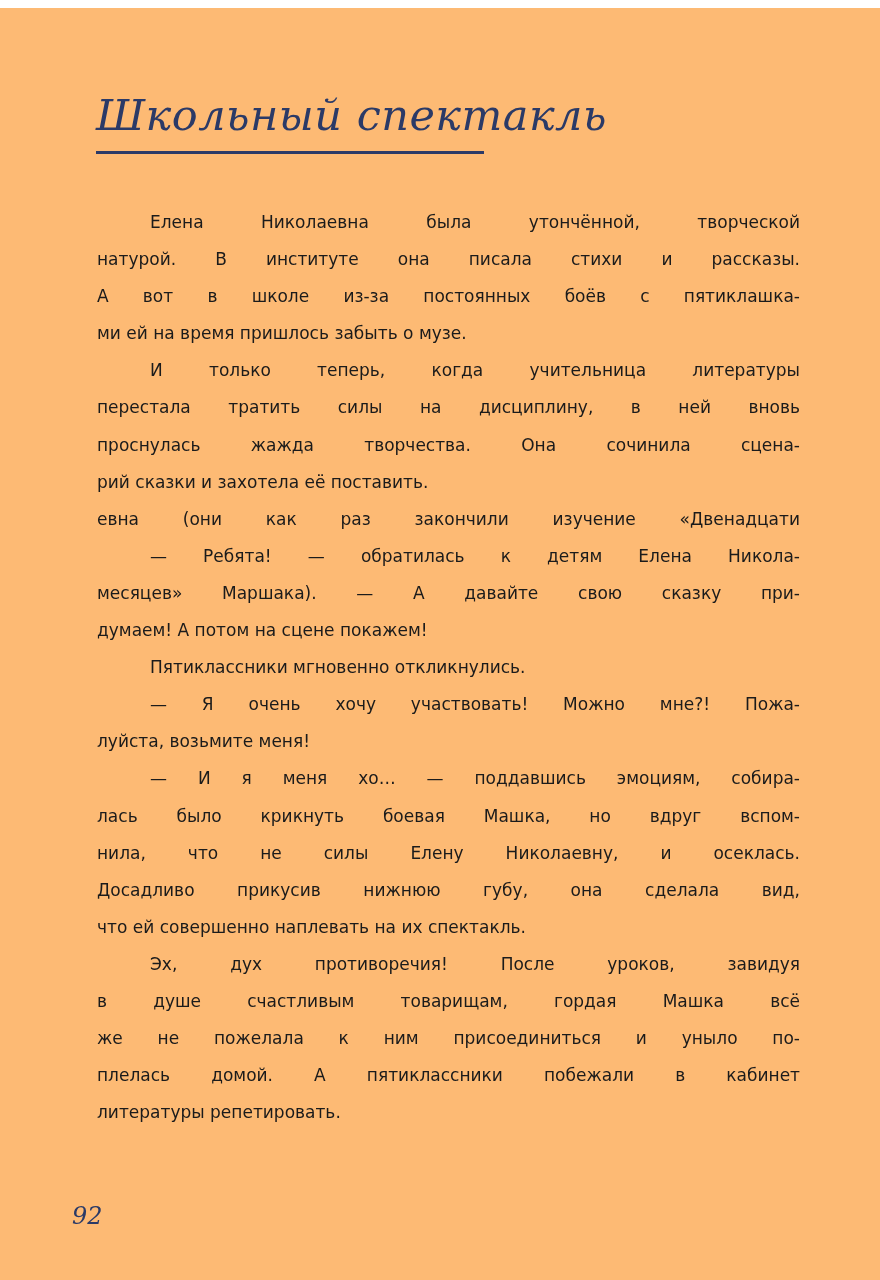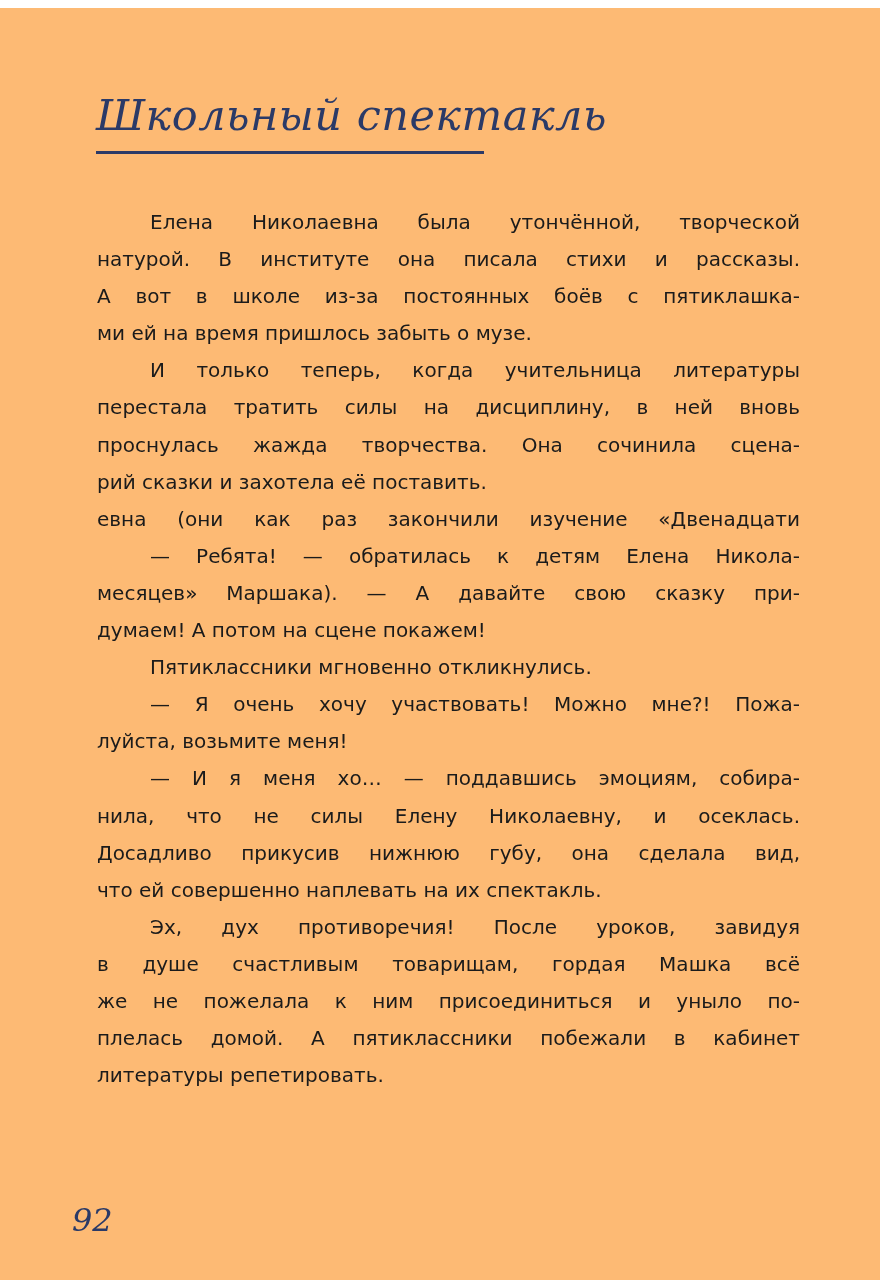--- a/index.html
+++ b/index.html
@@ -40,21 +40,21 @@
     width: 388px;
     height: 3px;
     background: #2b3a67;
   }
   .body-text {
     position: absolute;
     left: 97px;
     top: 196px;
     width: 703px;
     font-family: "DejaVu Sans", "Liberation Sans", sans-serif;
-    font-size: 20px;
+    font-size: 17px;
     color: #1b1b1b;
   }
   .line {
     display: block;
     height: 37.1px;
     line-height: 37.1px;
     white-space: nowrap;
     text-align: justify;
     text-align-last: justify;
     word-spacing: 0;
@@ -65,21 +65,21 @@
   }
   .line.indent {
     padding-left: 53px;
   }
   .page-number {
     position: absolute;
     left: 72px;
     top: 1196px;
     font-family: "DejaVu Serif", "Liberation Serif", serif;
     font-style: italic;
-    font-size: 32px;
+    font-size: 24px;
     color: #2b3a67;
     line-height: 1;
   }
 </style>
 </head>
 <body>
 
 <div class="page">
 
   <h1 class="chapter-title">Школьный спектакль</h1>
@@ -115,20 +115,21 @@
     <div>
     </div>
 
     <div>
       <span class="line indent">— Я очень хочу участвовать! Можно мне?! Пожа-</span>
       <span class="line last">луйста, возьмите меня!</span>
     </div>
 
     <div>
       <span class="line indent">— И я меня хо… — поддавшись эмоциям, собира-</span>
+      <span class="line">лась было крикнуть боевая Машка, но вдруг вспом-</span>
       <span class="line">нила, что не силы Елену Николаевну, и осеклась.</span>
       <span class="line">Досадливо прикусив нижнюю губу, она сделала вид,</span>
       <span class="line last">что ей совершенно наплевать на их спектакль.</span>
     </div>
 
     <div>
       <span class="line indent">Эх, дух противоречия! После уроков, завидуя</span>
       <span class="line">в душе счастливым товарищам, гордая Машка всё</span>
       <span class="line">же не пожелала к ним присоединиться и уныло по-</span>
       <span class="line">плелась домой. А пятиклассники побежали в кабинет</span>

